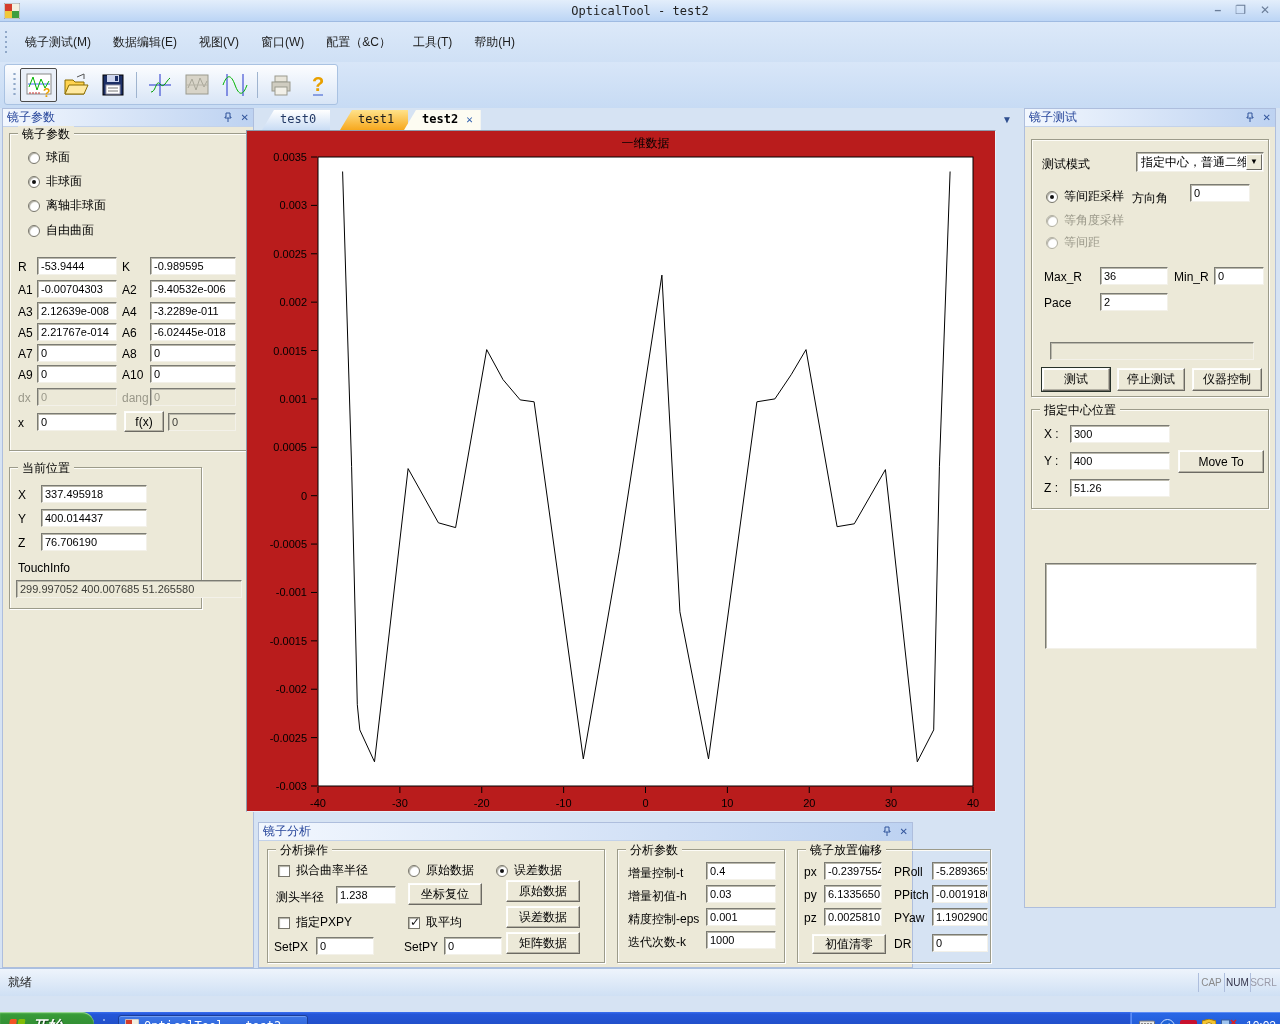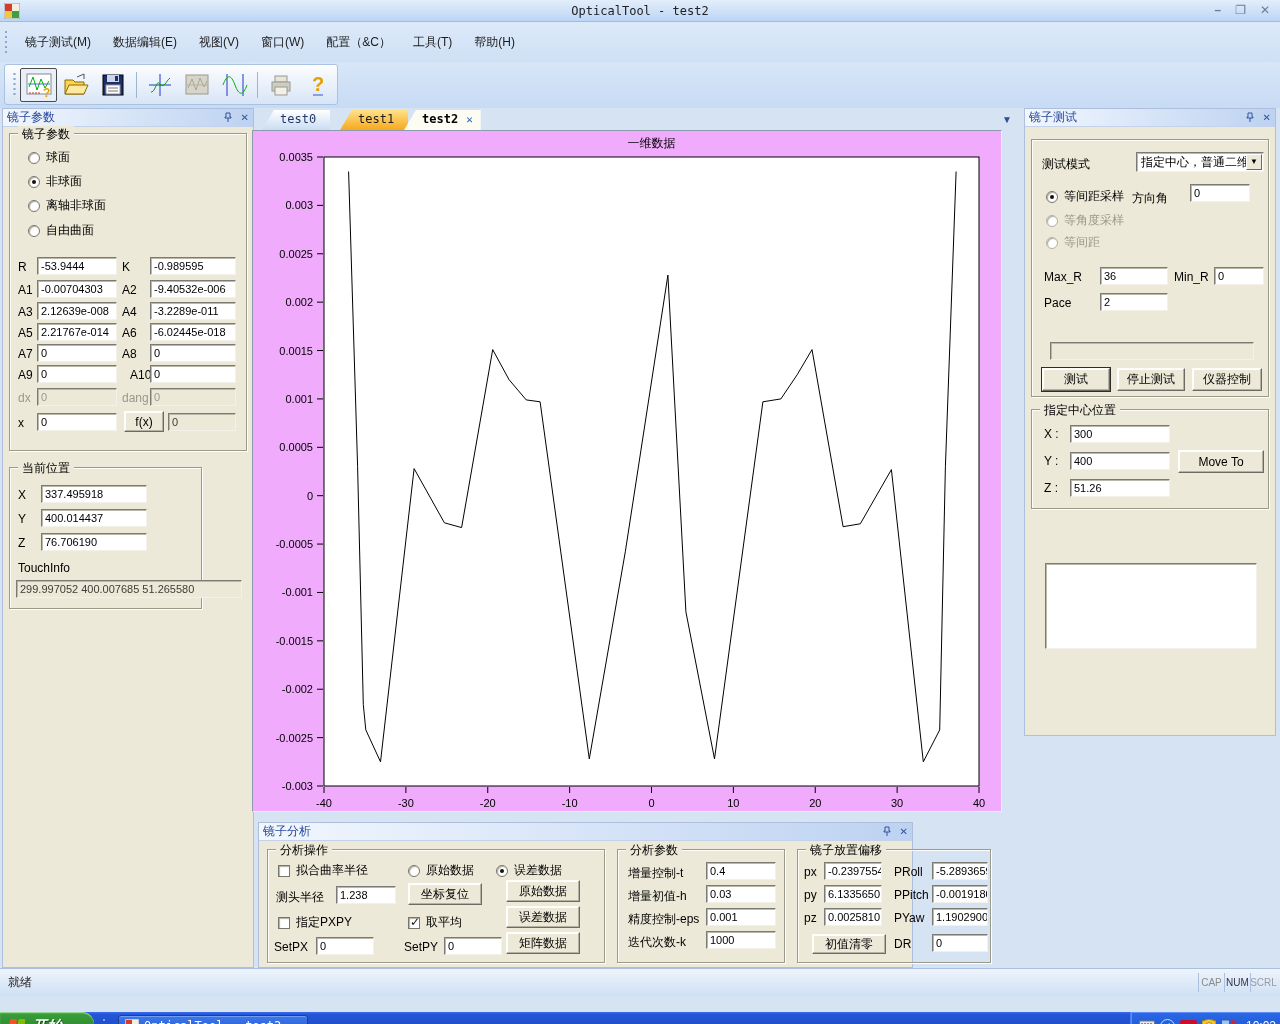--- a/index.html
+++ b/index.html
@@ -94,22 +94,22 @@
   .tabbar { position:absolute; left:258px; top:108px; width:762px; height:22px; }
   .tab { position:absolute; top:2px; height:20px; padding:2px 14px 0 18px;
     font-family:"DejaVu Sans Mono","Liberation Mono",monospace; font-size:12px;
     clip-path:polygon(12px 0,100% 0,100% 100%,0 100%); }
   .tab.t0 { left:4px; background:linear-gradient(#ffffff,#c9dcf4); color:#243a66; }
   .tab.t1 { left:82px; background:linear-gradient(#ffe28a,#f7a81e); color:#1c1c1c; }
   .tab.t2 { left:146px; background:#fdfcf2; font-weight:bold; color:#000; padding-right:8px; }
   .tabx { color:#2f5fae; font-weight:bold; margin-left:8px; font-size:11px; }
   .tab-drop { position:absolute; right:8px; top:6px; color:#2f4f8f; font-size:10px; }
   
-  .chartbox { position:absolute; left:252px; top:130px; width:750px; height:682px;
-    background:#f0abfc; border:1px solid #8e9bac; border-right-color:#e8eef7; border-bottom-color:#e8eef7; }
+  .chartbox { position:absolute; left:246px; top:130px; width:750px; height:682px;
+    background:#b91c1c; border:1px solid #8e9bac; border-right-color:#e8eef7; border-bottom-color:#e8eef7; }
   
   .statusbar { position:absolute; left:0; top:968px; width:1280px; height:28px;
     background:linear-gradient(#eef4fc,#cfe0f4); border-top:1px solid #a9c0e0;
     display:flex; align-items:center; }
   .status-ready { margin-left:8px; color:#1c1c1c; }
   .status-cells { position:absolute; right:4px; top:4px; bottom:4px; display:flex; }
   .scell { width:26px; border-left:1px solid #aebedd; display:flex; align-items:center; justify-content:center;
     font-size:10px; }
   
   .taskbar { position:absolute; left:0; top:996px; width:1280px; height:28px;
@@ -288,21 +288,21 @@
         <span class="lbl" style="left:112px; top:192px;">A6</span>
         <span class="fld" style="left:140px; top:189px; width:86px;">-6.02445e-018</span>
 
         <span class="lbl" style="left:8px; top:213px;">A7</span>
         <span class="fld" style="left:27px; top:210px; width:80px;">0</span>
         <span class="lbl" style="left:112px; top:213px;">A8</span>
         <span class="fld" style="left:140px; top:210px; width:86px;">0</span>
 
         <span class="lbl" style="left:8px; top:234px;">A9</span>
         <span class="fld" style="left:27px; top:231px; width:80px;">0</span>
-        <span class="lbl" style="left:112px; top:234px;margin-left:8px;">A10</span>
+        <span class="lbl" style="left:112px; top:234px;">A10</span>
         <span class="fld" style="left:140px; top:231px; width:86px;">0</span>
 
         <span class="lbl dis" style="left:8px; top:257px;">dx</span>
         <span class="fld dis" style="left:27px; top:254px; width:80px;">0</span>
         <span class="lbl dis" style="left:112px; top:257px;">dang</span>
         <span class="fld dis" style="left:140px; top:254px; width:86px;">0</span>
 
         <span class="lbl" style="left:8px; top:282px;">x</span>
         <span class="fld" style="left:27px; top:279px; width:80px;">0</span>
         <span class="btn3d" style="left:114px; top:277px; width:40px; height:21px;">f(x)</span>
@@ -377,21 +377,21 @@
         <line x1="562.25" y1="656" x2="562.25" y2="662" stroke="#000"></line>
         <text x="562.25" y="676" text-anchor="middle" font-size="11" fill="#000">20</text>
         <line x1="644.125" y1="656" x2="644.125" y2="662" stroke="#000"></line>
         <text x="644.125" y="676" text-anchor="middle" font-size="11" fill="#000">30</text>
         <line x1="726" y1="656" x2="726" y2="662" stroke="#000"></line>
         <text x="726" y="676" text-anchor="middle" font-size="11" fill="#000">40</text>
         <polyline points="95.6,40.5 104.6,335.7 110.3,573.7 112.8,598.9 127.5,630.8 161.1,337.6 191.4,391.8 208.6,396.6 239.7,218.6 256.0,248.6 273.2,268.9 287.1,270.8 336.3,627.9 372.3,420.8 414.9,144.1 432.9,480.8 461.5,627.9 509.9,270.8 527.9,267.9 544.2,243.7 559.0,218.6 590.1,395.7 607.3,392.8 638.4,338.6 670.3,630.8 686.7,598.9 692.4,335.7 703.1,40.5" fill="none" stroke="#000000" stroke-width="1"></polyline>
       </svg>
   </div>
 
-  <div class="panel" style="left:1024px; top:108px; width:252px; height:628px;">
+  <div class="panel" style="left:1024px; top:108px; width:252px; height:800px;">
     <div class="panel-title">
       <span class="pt-label">镜子测试</span>
       <span class="pt-icons">
         <svg width="10" height="11" viewBox="0 0 10 11">
             <path d="M3 1 h4 v4 h1 v1 H2 V5 h1 Z" fill="none" stroke="#31549b"></path>
             <line x1="5" y1="6" x2="5" y2="10" stroke="#31549b"></line>
           </svg>
         <span>✕</span>
       </span>
     </div>

